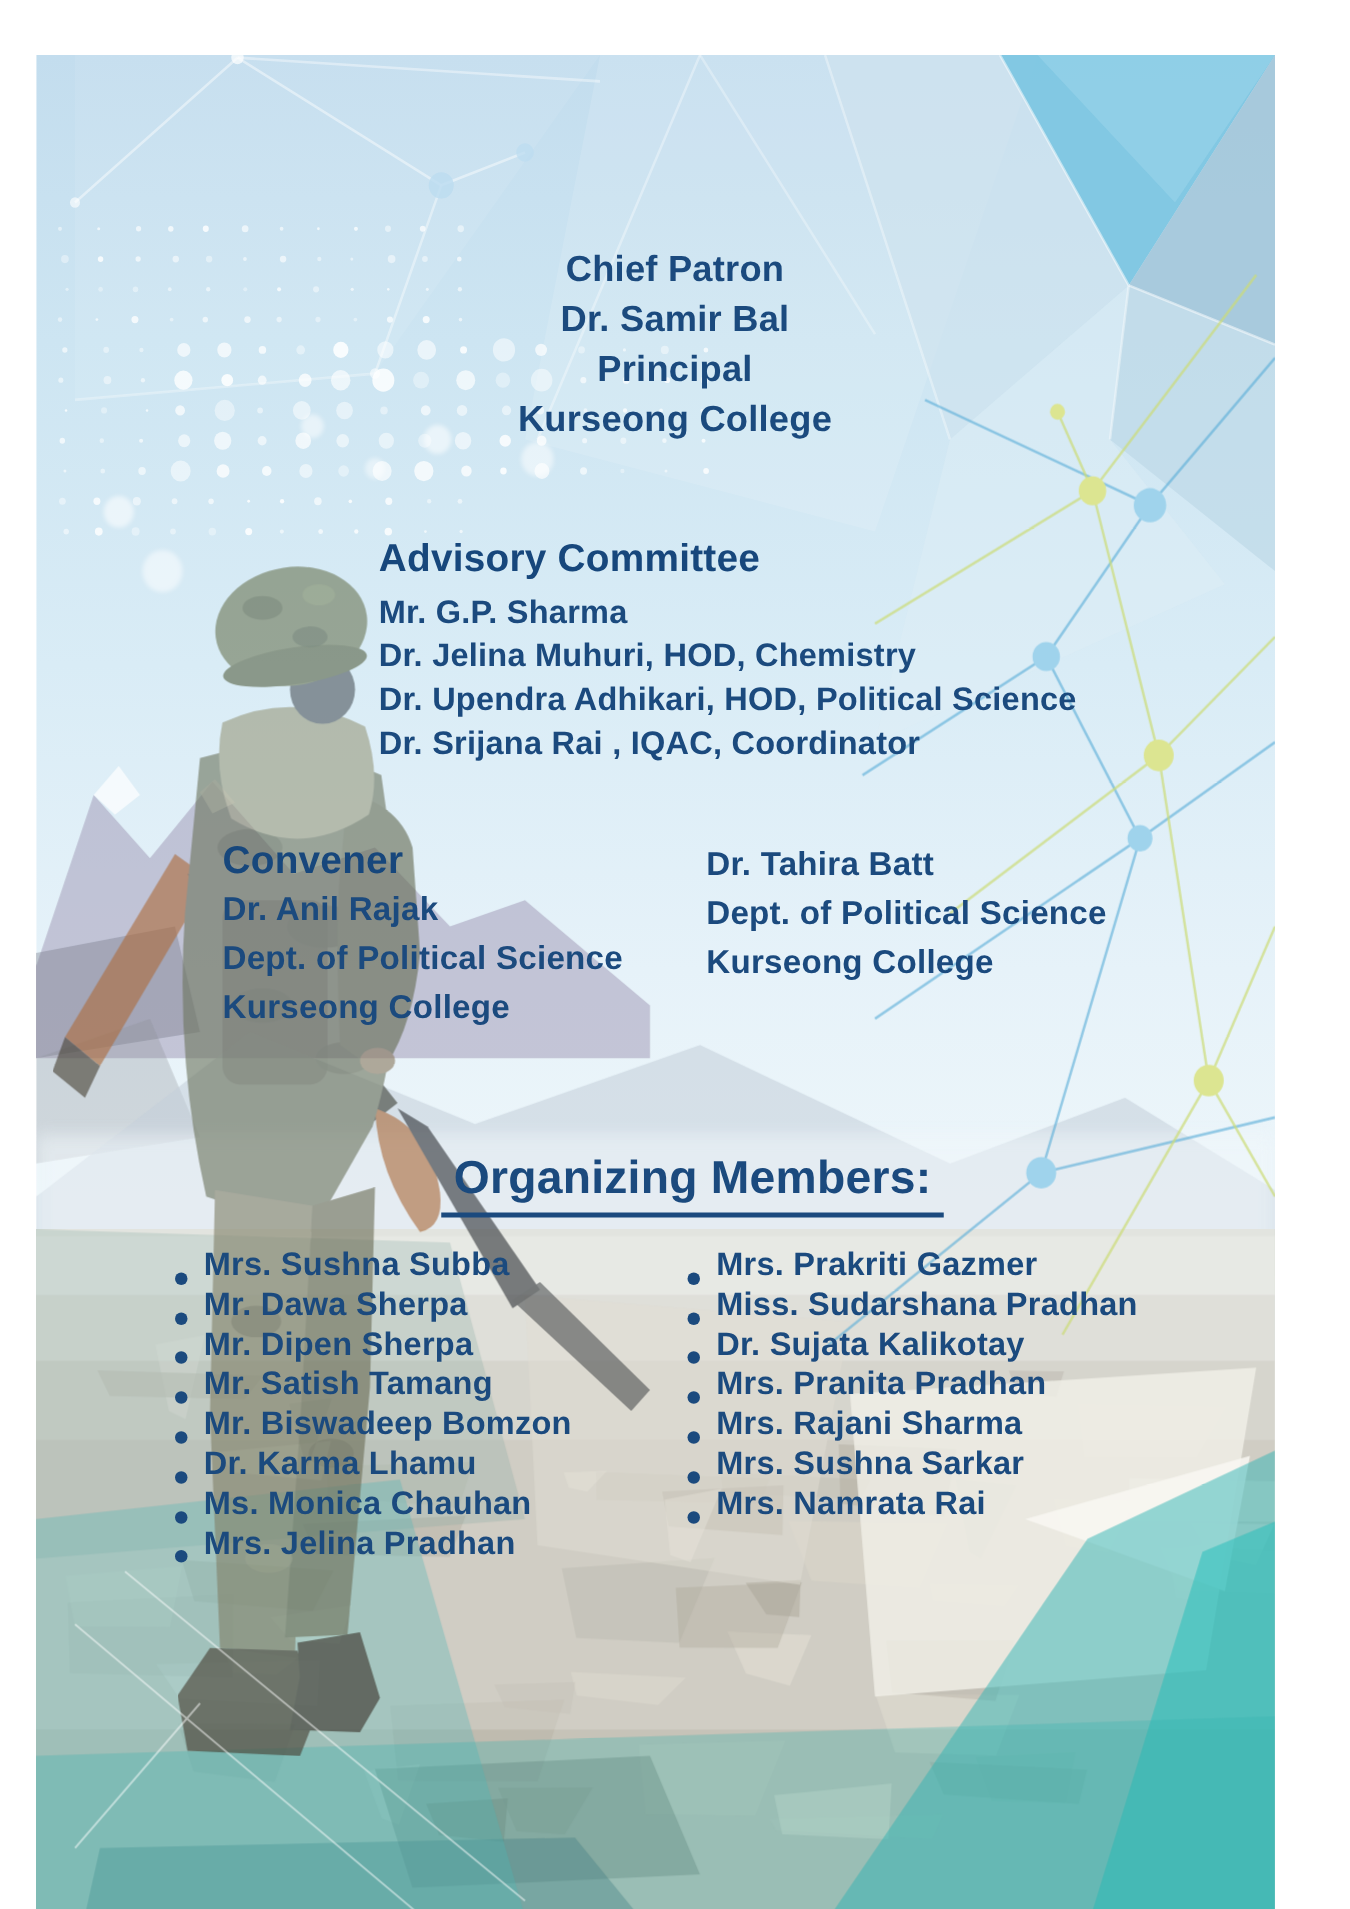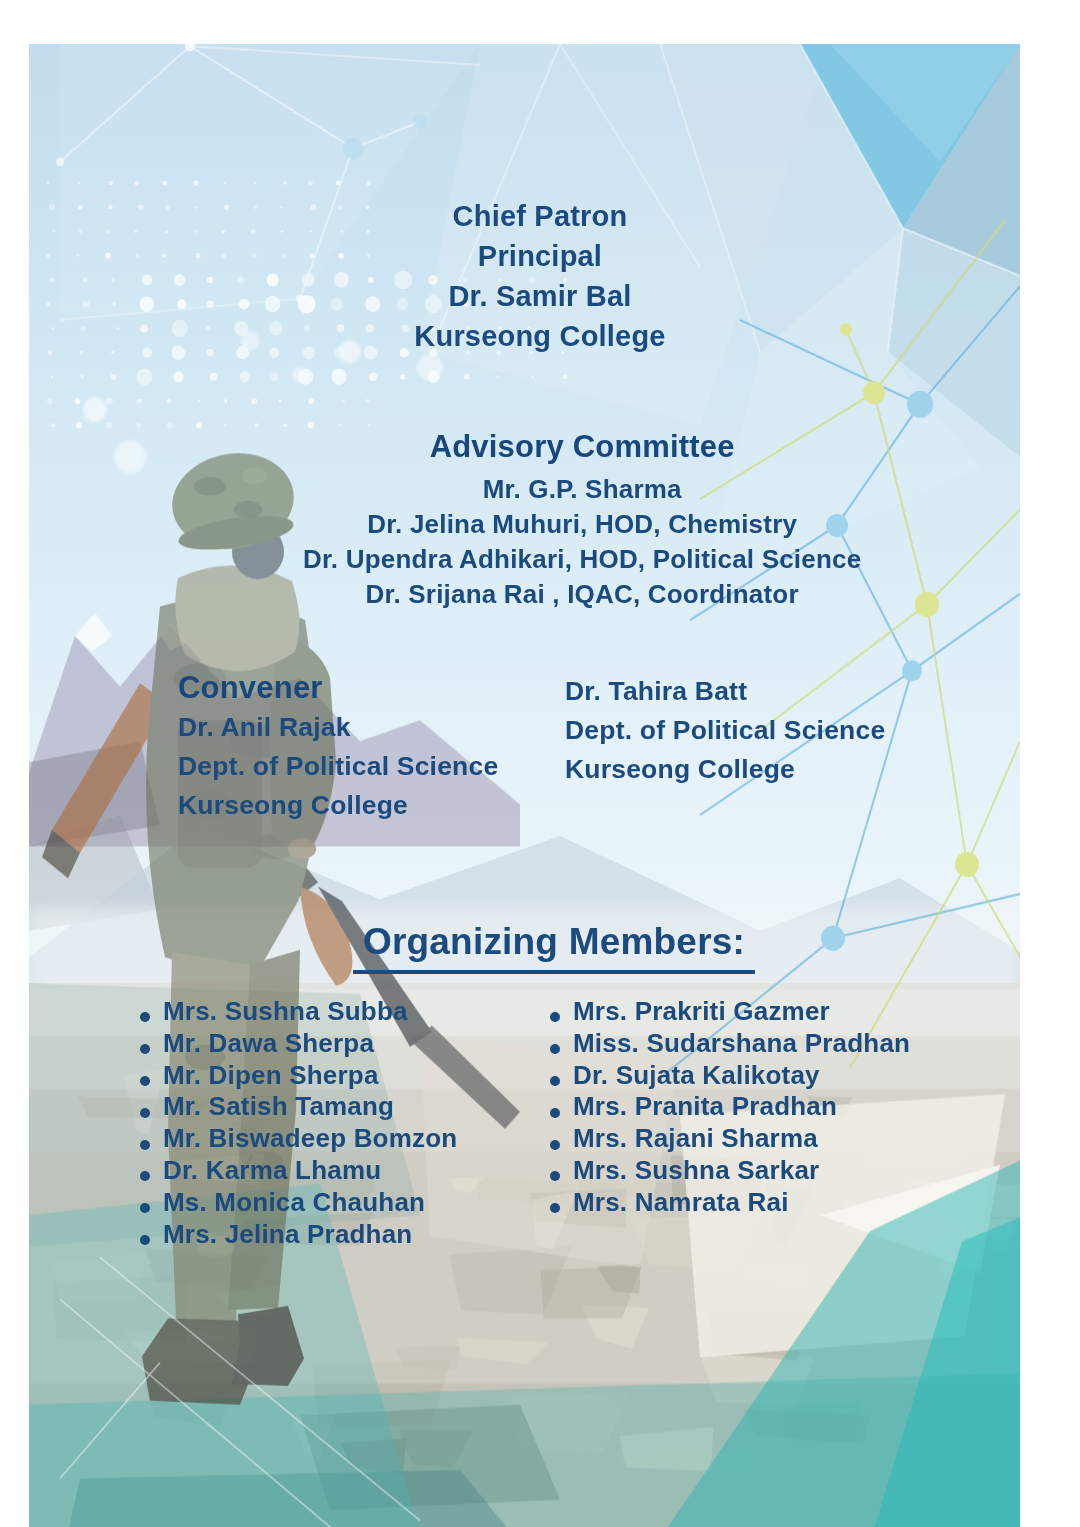--- a/index.html
+++ b/index.html
@@ -13,32 +13,32 @@
   }
   .sky{
     position:absolute;inset:0;
     background:linear-gradient(180deg,#c3ddee 0%,#cde5f2 15%,#d9ecf6 32%,#e6f2f9 48%,#edf6fa 60%,#eef6fa 100%);
   }
   svg.art{position:absolute;inset:0;width:100%;height:100%;}
   .txt{position:absolute;color:#1b4a7e;font-weight:700;letter-spacing:.2px;}
   .txt h2{margin:0;font-size:31px;line-height:36px;color:#17477c;}
   .txt p{margin:0;}
   .chief{left:0;right:0;top:152px;text-align:center;padding-left:31px;font-size:29px;line-height:40px;}
-  .advisory{left:274px;top:385px;text-align:center;}
+  .advisory{left:274px;top:385px;}
   .advisory ul{list-style:none;margin:7px 0 0 0;padding:0;font-size:26px;line-height:35px;}
   .convener{left:149px;top:626px;}
   .joint{left:536px;top:626px;}
   .convener p,.joint p{font-size:26.5px;line-height:35px;margin-top:4px;}
   .convener h2,.joint h2{margin-bottom:2px;}
   .org-head{left:0;right:0;top:876px;text-align:center;padding-left:31px;margin-left:28px;}
   .org-head span{display:inline-block;font-size:37px;line-height:44px;
     border-bottom:4px solid #1b4a7e;padding:0 10px 6px;}
   .memcol{font-size:26px;}
   .memcol ul{list-style:none;margin:0;padding:0;}
-  .memcol li{display:flex;align-items:center;line-height:31.8px;}
+  .memcol li{display:flex;align-items:flex-end;line-height:31.8px;}
   .col-left{left:111px;top:952px;width:410px;}
   .col-right{left:521px;top:952px;width:470px;}
   .dot{width:10px;height:10px;border-radius:50%;background:#1b4a7e;margin:11px 13px 0 0;flex:none;}
   .soft{filter:blur(.6px);}
 </style>
 </head>
 <body>
 
 <div class="poster">
   <div class="sky"></div>
@@ -392,22 +392,22 @@
       <g stroke="#ffffff" stroke-width="1.5" opacity="0.5">
         <line x1="60" y1="1230" x2="360" y2="1470"></line>
         <line x1="100" y1="1190" x2="420" y2="1440"></line>
         <line x1="160" y1="1290" x2="60" y2="1400"></line>
       </g>
     </g>
   </svg>
 
   <div class="txt chief">
     <div>Chief Patron</div>
+    <div>Dr. Samir Bal</div>
     <div>Principal</div>
-    <div>Dr. Samir Bal</div>
     <div>Kurseong College</div>
   </div>
 
   <div class="txt advisory">
     <h2>Advisory Committee</h2>
     <ul>
       <li>Mr. G.P. Sharma</li>
       <li>Dr. Jelina Muhuri, HOD, Chemistry</li>
       <li>Dr. Upendra Adhikari, HOD, Political Science</li>
       <li>Dr. Srijana Rai , IQAC, Coordinator</li>

